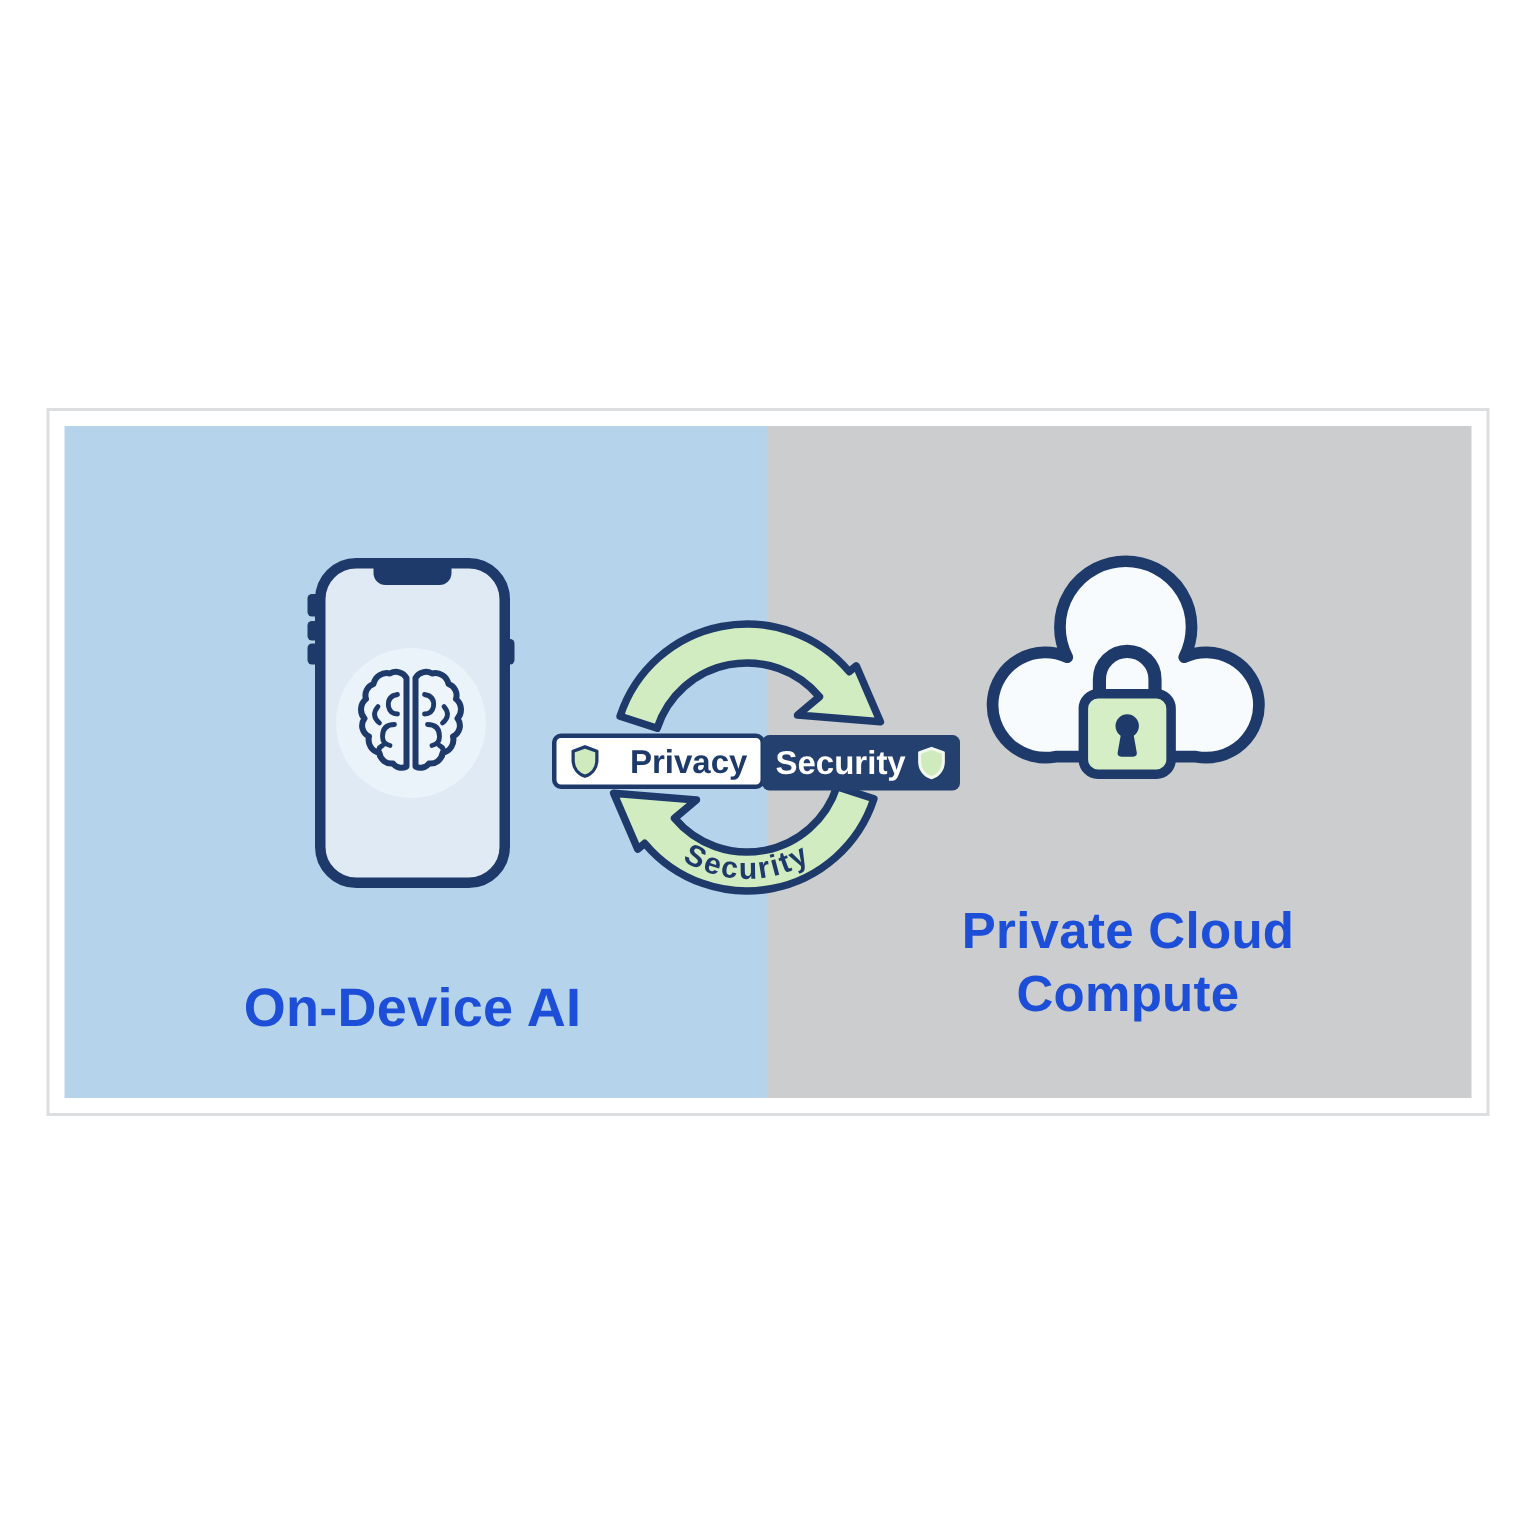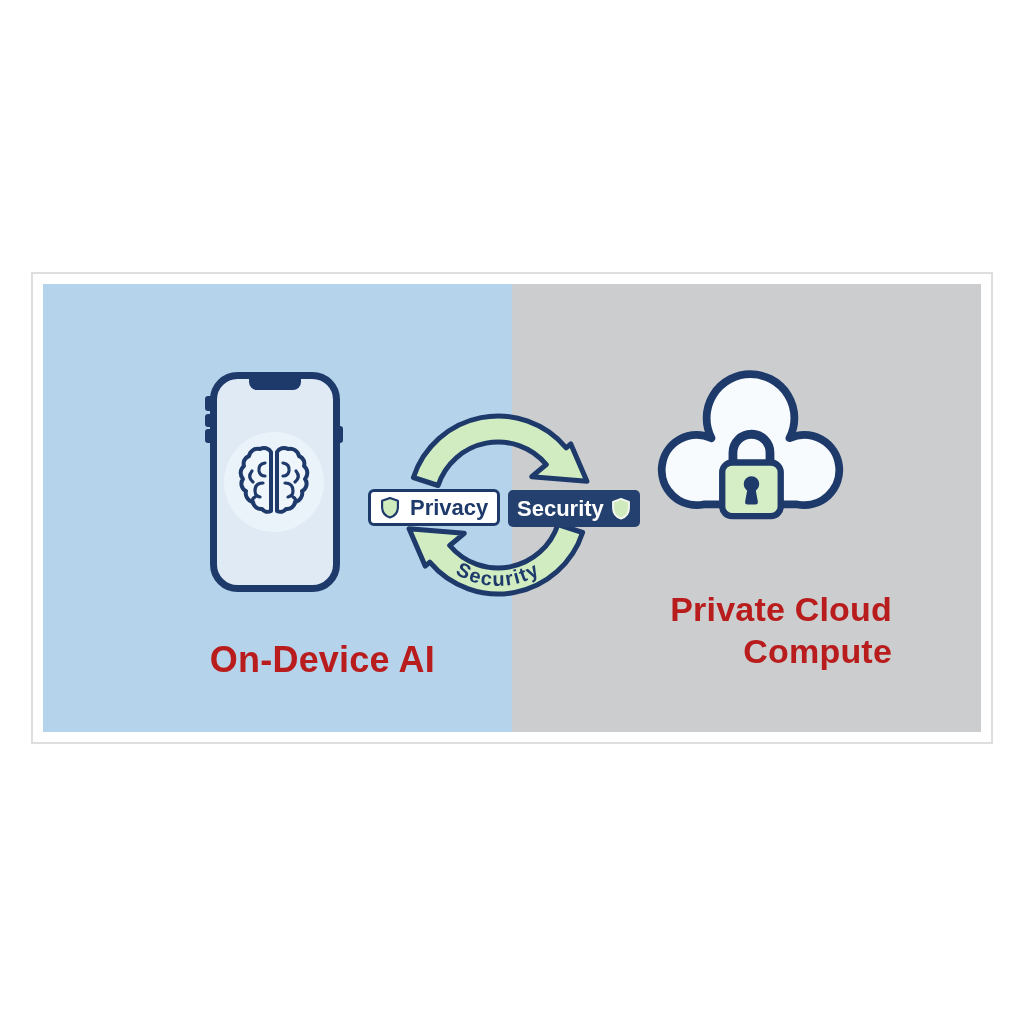--- a/index.html
+++ b/index.html
@@ -10,31 +10,31 @@
   .frame{
     position:absolute;left:31px;top:272px;width:962px;height:472px;
     box-sizing:border-box;border:2px solid #dcdee0;background:#ffffff;padding:10px;
   }
   .panel{display:flex;width:100%;height:100%;}
   .half{width:50%;height:100%;}
   .half.left{background:#b5d4eb;}
   .half.right{background:#cbcdce;}
   .abs{position:absolute;}
   .panel-label{
-    color:#b91c1c;font-weight:700;text-align:right;letter-spacing:.2px;
+    color:#1d4ed8;font-weight:700;text-align:center;letter-spacing:.2px;margin-top:12px;
   }
   .label-left{left:115px;top:640px;width:320px;font-size:36px;line-height:40px;}
   .label-right{left:612px;top:588px;width:280px;font-size:34px;line-height:42px;}
   .badge{
     display:flex;align-items:center;box-sizing:border-box;
     position:absolute;height:37px;border-radius:6px;
   }
   .badge-privacy{
     left:368px;top:489px;background:#ffffff;border:3px solid #1e3a6b;
-    padding:0 9px;gap:10px;
+    padding:0 9px;gap:20px;
   }
   .badge-privacy .badge-label{color:#1e3a6b;font-size:22px;font-weight:700;}
   .badge-security{
     left:508px;top:490px;background:#24406f;border-radius:5px;
     padding:0 9px;gap:7px;
   }
   .badge-security .badge-label{color:#ffffff;font-size:22px;font-weight:700;}
   .badge svg{display:block;}
   svg text{font-family:"Liberation Sans", sans-serif;}
 </style>

